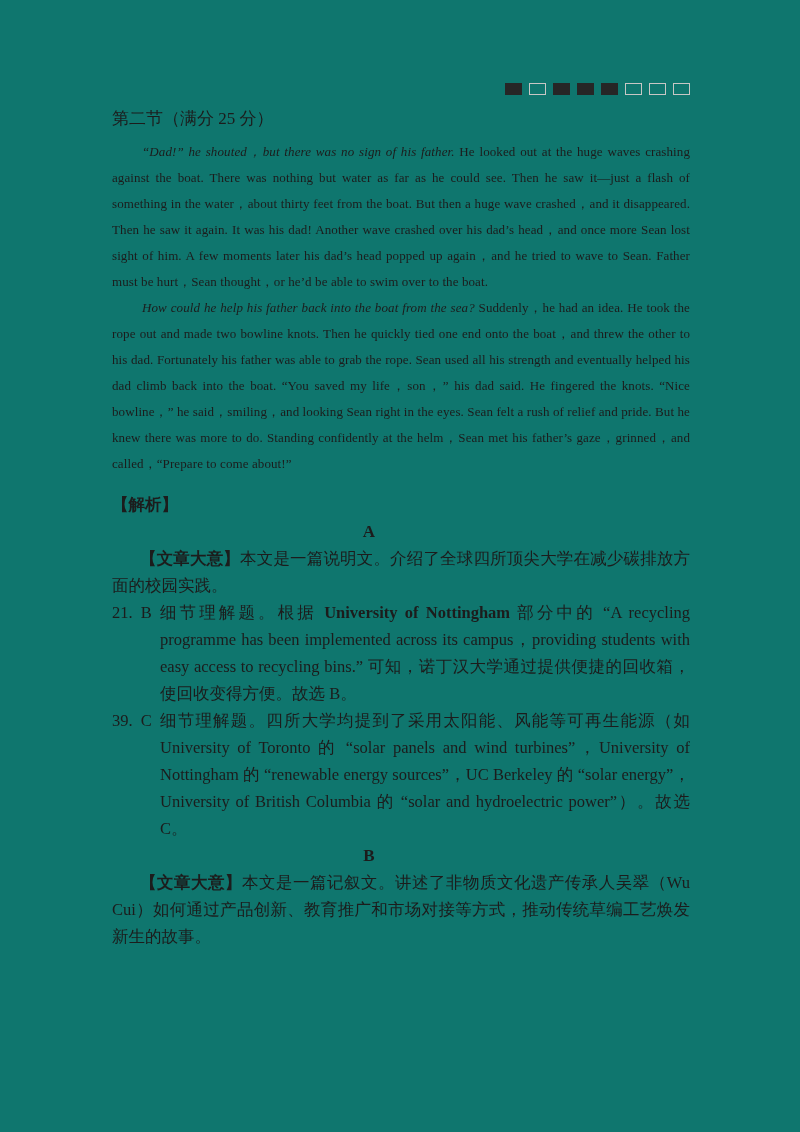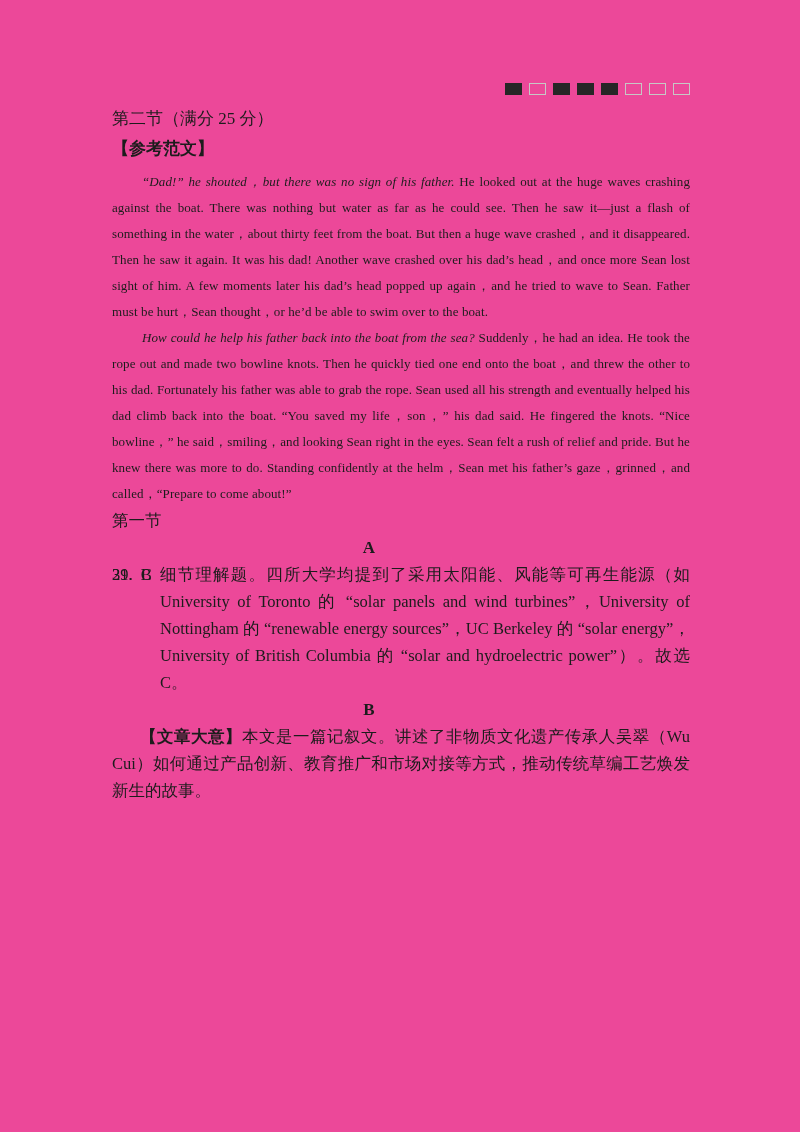--- a/index.html
+++ b/index.html
@@ -5,21 +5,21 @@
   html, body {
     margin: 0;
     padding: 0;
     background: #e8e8e6;
   }
   .page {
     position: relative;
     width: 800px;
     height: 1132px;
     margin: 0 auto;
-    background: #ec4899;
+    background: #0f766e;
     box-sizing: border-box;
     padding: 0 110px 0 112px;
     overflow: hidden;
     color: #1c1c1c;
     font-family: "Liberation Serif", "DejaVu Serif", serif;
   }
   
   .reg-marks {
     position: absolute;
     top: 83px;
@@ -90,38 +90,39 @@
     <span class="mark" data-state="filled"></span>
     <span class="mark" data-state="filled"></span>
     <span class="mark" data-state="filled"></span>
     <span class="mark" data-state="hollow"></span>
     <span class="mark" data-state="hollow"></span>
     <span class="mark" data-state="hollow"></span>
   </div>
 
   <div class="zh section-header">第二节（满分 25 分）</div>
 
-  <div class="zh bold ref-label">【参考范文】</div>
 
   <p class="essay first"><span class="i">“Dad!” he shouted，but there was no sign of his father.</span><span> He looked out at the huge waves crashing against the boat. There was nothing but water as far as he could see. Then he saw it—just a flash of something in the water，about thirty feet from the boat. But then a huge wave crashed，and it disappeared. Then he saw it again. It was his dad! Another wave crashed over his dad’s head，and once more Sean lost sight of him. A few moments later his dad’s head popped up again，and he tried to wave to Sean. Father must be hurt，Sean thought，or he’d be able to swim over to the boat.</span></p>
 
   <p class="essay"><span class="i">How could he help his father back into the boat from the sea?</span><span> Suddenly，he had an idea. He took the rope out and made two bowline knots. Then he quickly tied one end onto the boat，and threw the other to his dad. Fortunately his father was able to grab the rope. Sean used all his strength and eventually helped his dad climb back into the boat. “You saved my life，son，” his dad said. He fingered the knots. “Nice bowline，” he said，smiling，and looking Sean right in the eyes. Sean felt a rush of relief and pride. But he knew there was more to do. Standing confidently at the helm，Sean met his father’s gaze，grinned，and called，“Prepare to come about!”</span></p>
 
+  <div class="zh bold analysis analysis-label">【解析】</div>
 
 
-  <div class="zh analysis">第一节</div>
 
   <div class="passage-letter">A</div>
 
+  <p class="zh analysis summary"><span class="b">【文章大意】</span><span>本文是一篇说明文。介绍了全球四所顶尖大学在减少碳排放方面的校园实践。</span></p>
 
   <div class="zh analysis answer">
     <span class="num">
         <span>21.</span>
         <span>B</span>
       </span>
+    <span><span>细节理解题。根据 </span><span class="b">University of Nottingham</span><span> 部分中的 “A recycling programme has been implemented across its campus，providing students with easy access to recycling bins.” 可知，诺丁汉大学通过提供便捷的回收箱，使回收变得方便。故选 B。</span></span>
   </div>
 
 
   <div class="zh analysis answer">
     <span class="num">
         <span>39.</span>
         <span>C</span>
       </span>
     <span><span>细节理解题。四所大学均提到了采用太阳能、风能等可再生能源（如 University of Toronto 的 “solar panels and wind turbines”，University of Nottingham 的 “renewable energy sources”，UC Berkeley 的 “solar energy”，University of British Columbia 的 “solar and hydroelectric power”）。故选 C。</span></span>
   </div>

